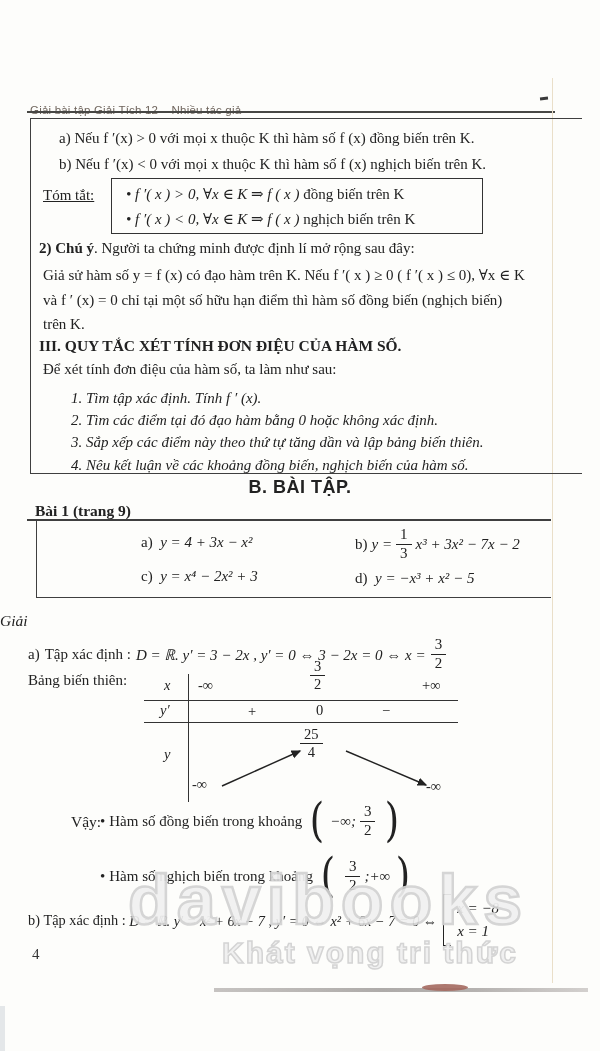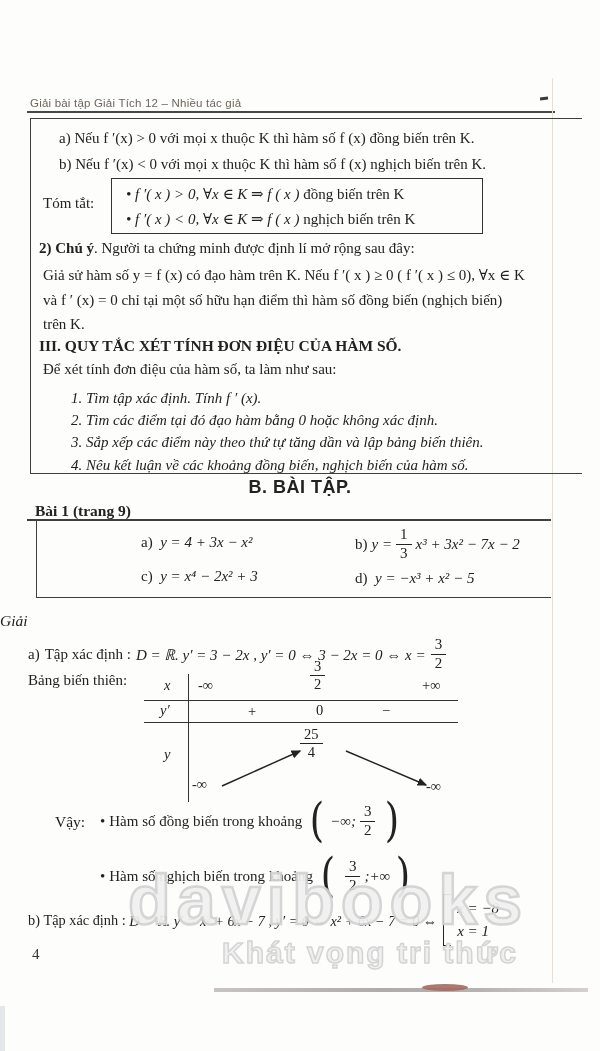--- a/index.html
+++ b/index.html
@@ -7,21 +7,21 @@
     position:relative; width:600px; height:1051px;
     background:#fdfdfb; overflow:hidden;
     font-family:"Liberation Serif","DejaVu Serif",serif;
     color:#222; font-size:15px;
   }
   .abs{position:absolute;}
   .sans{font-family:"Liberation Sans","DejaVu Sans",sans-serif;}
   .it{font-style:italic;}
   .b{font-weight:bold;}
 
-  .scan-header{left:30px; top:97px; font-size:11.5px; color:#6e645c; letter-spacing:.2px;}
+  .scan-header{left:30px; top:104px; font-size:11.5px; color:#6e645c; letter-spacing:.2px;}
   .header-rule{left:27px; top:111px; width:528px; height:2px; background:#474744;}
   .corner-dash{left:540px; top:97px; width:8px; height:3px; background:#3a3a3a; transform:rotate(-6deg);}
   .page-edge-line{left:552px; top:78px; width:1px; height:905px; background:#eadfc9;}
 
   .theory-box{
     left:30px; top:118px; width:527px; height:354px;
     border-left:1.5px solid #3f3f3f; border-top:1.5px solid #3f3f3f; border-bottom:1.5px solid #3f3f3f;padding-left:24px;
   }
   .tline{position:absolute; white-space:nowrap;}
   .summary-box{
@@ -48,21 +48,21 @@
   .frac{display:inline-flex; flex-direction:column; align-items:center; line-height:1.05; font-size:15px;}
   .frac .num{padding:0 4px 1px 4px; border-bottom:1.3px solid #222;}
   .frac .den{padding-top:1px;}
 
   .vtable{left:140px; top:658px; width:322px; height:144px;}
   .vt-vline{position:absolute; left:48px; top:16px; height:128px; width:1.3px; background:#333;}
   .vt-hline{position:absolute; left:4px; width:314px; height:1.3px; background:#333;}
   .vt-item{position:absolute; white-space:nowrap; font-size:14.5px;}
   .vt-arrows{position:absolute; left:0; top:0;}
 
-  .concl-label{left:55px; top:813px; font-size:15.5px;}
+  .concl-label{left:71px; top:813px; font-size:15.5px;}
   .bullet-line{display:flex; align-items:center; gap:4px; white-space:nowrap;}
   .bigparen{font-size:46px; font-weight:400; line-height:.9; font-family:"DejaVu Serif",serif; transform:scaleX(.8); color:#222;}
 
   .solb-line{left:28px; top:893px; height:54px; display:flex; align-items:center; white-space:nowrap; font-size:14.3px; z-index:1;}
   .cases-bracket{width:7px; height:50px; border-left:1.6px solid #222; border-top:1.6px solid #222; border-bottom:1.6px solid #222; margin-left:6px;}
   .cases{display:flex; flex-direction:column; justify-content:center; line-height:23px; padding-left:6px; font-size:15px;}
 
   .watermark{
     left:128px; top:860px; z-index:5; opacity:.92;
     font-family:"Liberation Sans","DejaVu Sans",sans-serif; font-weight:bold;
@@ -89,21 +89,21 @@
 
   <div class="abs scan-header sans">Giải bài tập Giải Tích 12 – Nhiều tác giả</div>
   <div class="abs header-rule"></div>
   <div class="abs corner-dash"></div>
   <div class="abs page-edge-line"></div>
 
   <div class="abs theory-box">
     <div class="tline" style="left:28px; top:11px;">a)  Nếu f ′(x) &gt; 0 với mọi x thuộc K thì hàm số f (x) đồng biến trên K.</div>
     <div class="tline" style="left:28px; top:37px;">b)  Nếu f ′(x) &lt; 0 với mọi x thuộc K thì hàm số f (x) nghịch biến trên K.</div>
 
-    <div class="tline" style="left:12px; top:76px;">Tóm tắt:</div>
+    <div class="tline" style="left:12px; top:68px;text-decoration:underline;">Tóm tắt:</div>
     <div class="summary-box">
       <div class="summary-row">
         <span class="it">•  f ′( x ) &gt; 0, ∀x ∈ K ⇒ f ( x )</span><span> đồng biến trên K</span>
       </div>
       <div class="summary-row">
         <span class="it">•  f ′( x ) &lt; 0, ∀x ∈ K ⇒ f ( x )</span><span> nghịch biến trên K</span>
       </div>
     </div>
 
     <div class="tline" style="left:8px; top:121px;">

